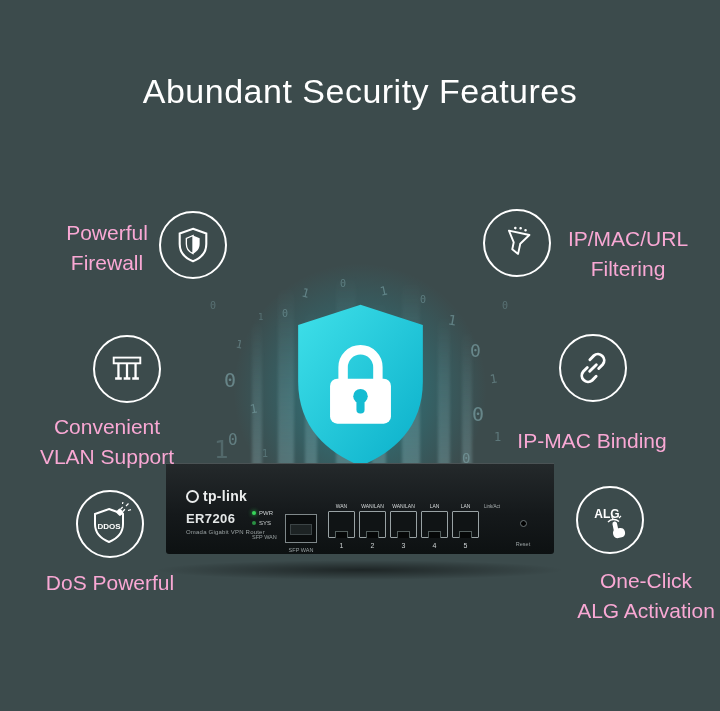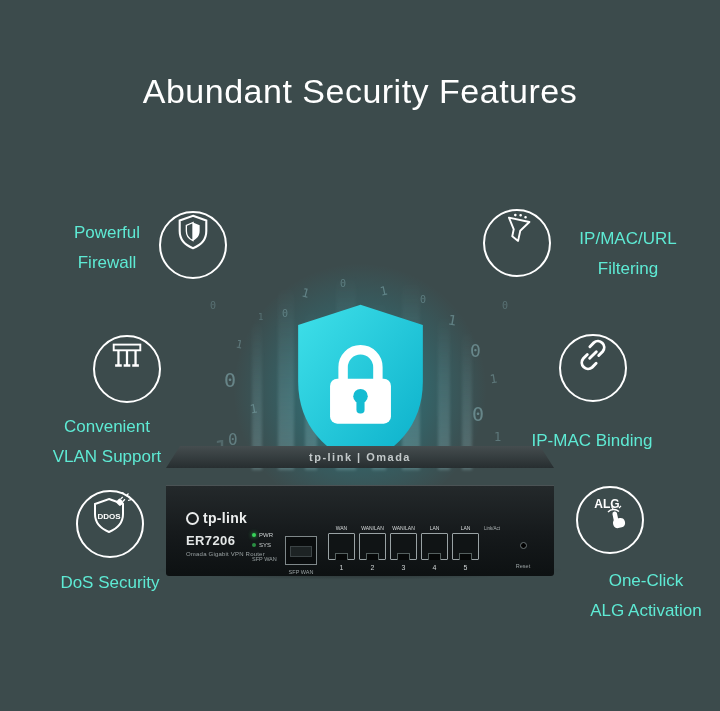--- a/index.html
+++ b/index.html
@@ -12,24 +12,24 @@
 
   
   .title{
     position:absolute;top:72px;left:0;width:720px;text-align:center;
     font-size:34px;font-weight:400;color:#ffffff;letter-spacing:.5px;z-index:8;
   }
 
   
   .icon-circle{
     position:absolute;width:64px;height:64px;border:2.5px solid #ffffff;border-radius:50%;
-    display:flex;align-items:flex-start;justify-content:center;z-index:7;
+    display:flex;align-items:center;justify-content:center;z-index:7;
   }
   .feature-label{
-    position:absolute;color:#5eead4;font-size:17px;line-height:30px;text-align:center;z-index:7;
+    position:absolute;color:#f9a8d4;font-size:21px;line-height:30px;text-align:center;z-index:7;
   }
   .lbl-firewall{left:27px;top:218px;width:160px;}
   .lbl-filtering{left:548px;top:218px;width:160px;margin-top:6px;}
   .lbl-vlan{left:17px;top:412px;width:180px;}
   .lbl-binding{left:492px;top:426px;width:200px;}
   .lbl-dos{left:20px;top:568px;width:180px;}
   .lbl-alg{left:546px;top:566px;width:200px;}
 
   .ic-firewall{left:159px;top:211px;}
   .ic-filter{left:483px;top:209px;}
@@ -144,23 +144,20 @@
     <path d="M50 3 L93 17 V56 C93 87 73 105 50 114 C27 105 7 87 7 56 V17 Z" fill="url(#shg)"></path>
     <g>
       <path d="M38 55 v-9 a12 12 0 0 1 24 0 v9" fill="none" stroke="#ffffff" stroke-width="6.5"></path>
       <rect x="29" y="54" width="42" height="31" rx="5" fill="#ffffff"></rect>
       <circle cx="50" cy="66" r="5" fill="#15bcd2"></circle>
       <rect x="47.2" y="66" width="5.6" height="12" rx="2.6" fill="#15bcd2"></rect>
     </g>
   </svg>
 
   <div class="router">
-    <div class="router-top">
-      <span>tp-link | Omada</span>
-    </div>
     <div class="router-front">
       <div class="brand">
         <div class="logo">
           <span class="logo-mark"></span>
           <span>tp-link</span>
         </div>
         <div class="model">ER7206</div>
         <div class="subtitle">Omada Gigabit VPN Router</div>
       </div>
       <div class="leds">
@@ -273,21 +270,21 @@
       <g>
         <g transform="translate(33,9) rotate(45)">
           <rect x="-3" y="-1" width="6" height="5.5" rx="1.2" fill="#fff"></rect>
           <path d="M-1.6 -1 v-3 M1.6 -1 v-3" stroke="#fff" stroke-width="1.3"></path>
         </g>
         <path d="M38 4 l2.5-2.5 M40 8.5 l3-.8 M34.5 2 l.6-3" stroke="#fff" stroke-width="1.2" fill="none"></path>
       </g>
     </svg>
   </div>
   <div class="feature-label lbl-dos">
-    <div>DoS Security</div>
+    <div>DoS Powerful</div>
   </div>
 
   <div class="icon-circle ic-alg">
     <svg viewBox="0 0 44 44" width="44" height="44">
       <text x="19" y="20" text-anchor="middle" font-size="12" font-weight="bold" fill="#fff" font-family="Liberation Sans, sans-serif">ALG</text>
       <g>
         <path d="M20 24 a8 8 0 0 1 11 -.5" stroke="#fff" stroke-width="1.4" fill="none"></path>
         <path d="M25 21 l-1.5-2.5 M31 20 l2-2.2" stroke="#fff" stroke-width="1.2" fill="none"></path>
         <g fill="#fff" transform="translate(24,24) rotate(-12)">
           <rect x="0" y="0" width="4.6" height="12" rx="2.3"></rect>

